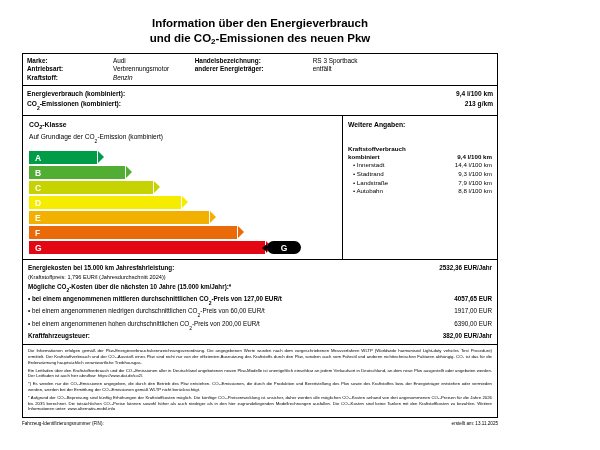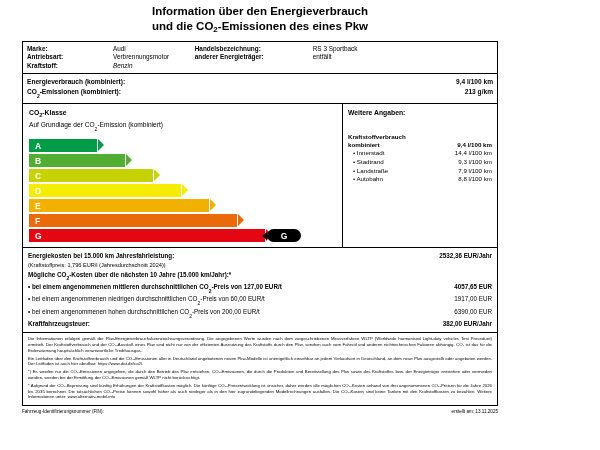--- a/index.html
+++ b/index.html
@@ -7,21 +7,21 @@
     width:600px;height:450px;
     background:#ffffff;
     font-family:"Liberation Sans", sans-serif;
     color:#000;
     overflow:hidden;
   }
   .sheet{
     position:relative;
     width:520px;height:450px;
     box-sizing:border-box;
-    padding:2px 22px 4px 22px;
+    padding:14px 22px 4px 22px;
   }
   
   .title{
     text-align:center;
     font-weight:bold;
     font-size:11.5px;
     line-height:15px;
     margin:2px 0 6px 0;
   }
   .title sub{font-size:8px;vertical-align:baseline;position:relative;top:2px;}
@@ -155,21 +155,21 @@
   .footer .created{text-align:right;}
 </style>
 </head>
 <body>
 
 <div class="sheet">
 
   <div class="title">
     <div>Information über den Energieverbrauch</div>
     <div>
-      <span>und die CO</span><sub>2</sub><span>-Emissionen des eines Pkw</span>
+      <span>und die CO</span><sub>2</sub><span>-Emissionen des neuen Pkw</span>
     </div>
   </div>
 
   <div class="box veh">
     <div class="col c1">
       <div class="kv">
         <div class="k">Marke:</div>
         <div class="v">Audi</div>
       </div>
       <div class="kv">

